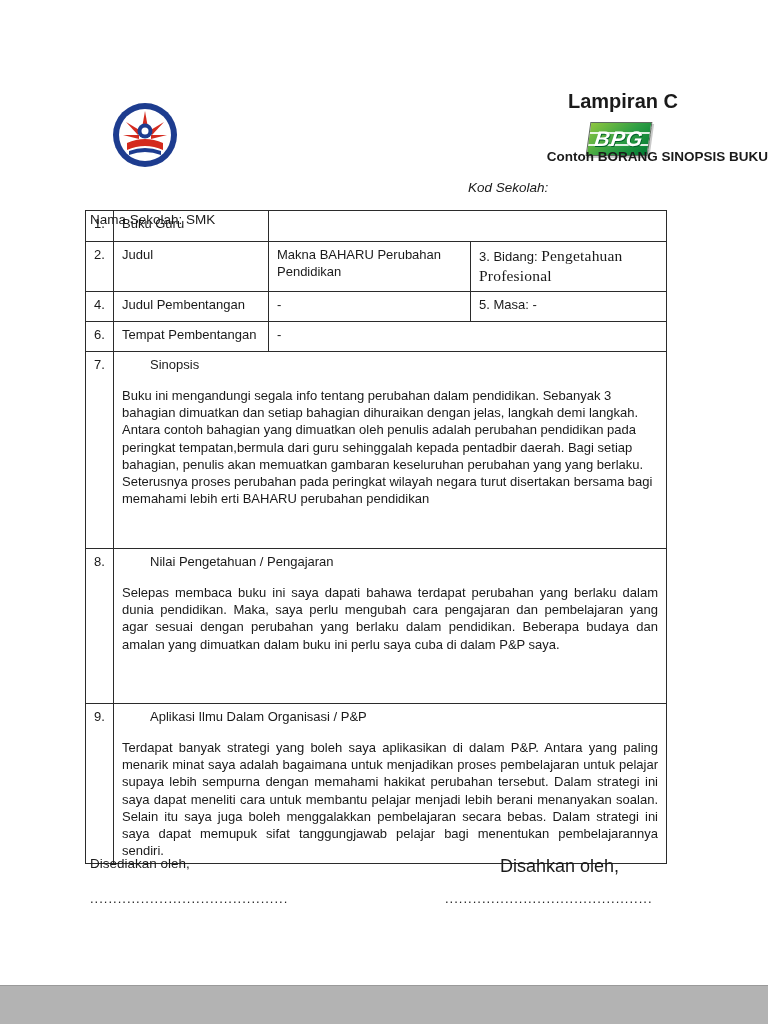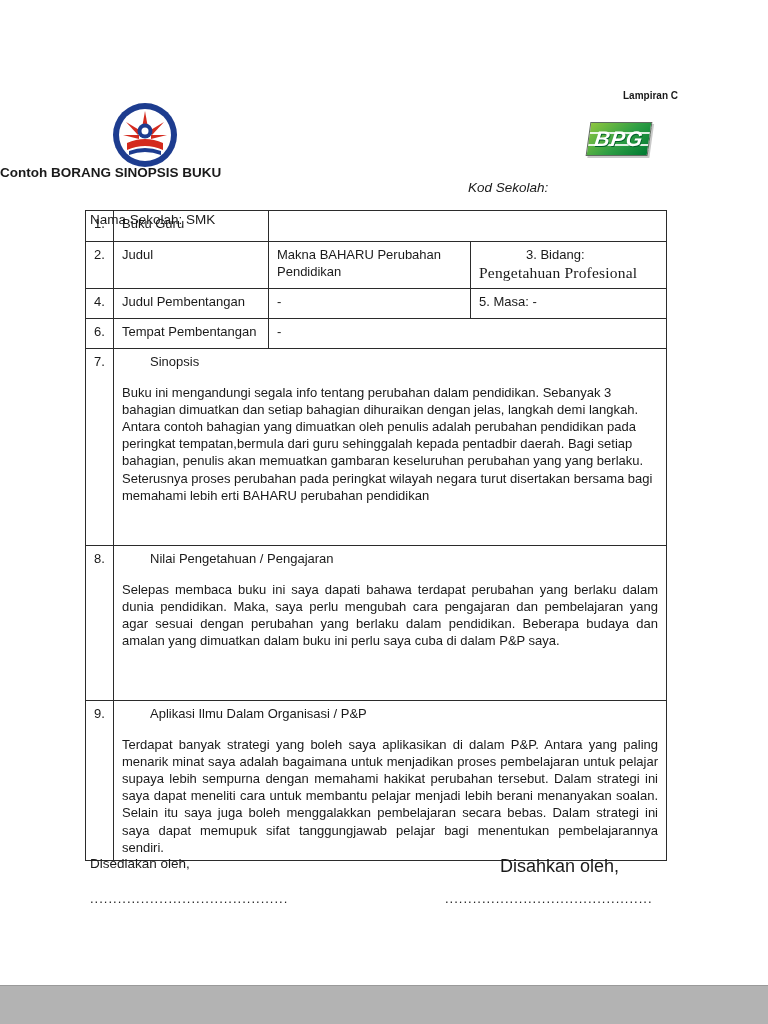--- a/index.html
+++ b/index.html
@@ -17,21 +17,21 @@
     overflow:hidden;
   }
   .bottom-strip {
     position:absolute; left:0; right:0; bottom:0;
     height:39px;
     background:#b3b3b3;
     border-top:1px solid #9a9a9a;
   }
   .lampiran {
     position:absolute; top:90px; right:90px;
-    font-size:10px; font-weight:bold;
+    font-size:20px; font-weight:bold;
   }
   .moe-logo { position:absolute; top:102px; left:112px; width:66px; height:66px; }
   .bpg-logo {
     position:absolute; top:122px; left:588px;
     width:62px; height:34px;
     background:linear-gradient(135deg,#8dc63f 0%, #2e9e44 55%, #007a33 100%);
     transform:skewX(-8deg);
     border:1px solid #5e6a5e;
     box-shadow:2px 2px 0 #c9c9c9;
     display:flex; align-items:center; justify-content:center;
@@ -48,22 +48,22 @@
     height:2px; background:rgba(255,255,255,.85);
   }
   .bpg-text {
     font-style:italic; font-weight:bold;
     font-size:21px; color:#ffffff;
     text-shadow:1px 1px 0 #00612a;
     letter-spacing:1px;
     position:relative; z-index:2;
   }
   .doc-title {
-    position:absolute; top:165px; left:0; width:768px;
-    text-align:left;
+    position:absolute; top:149px; left:0; width:768px;
+    text-align:right;
     font-size:13.5px; font-weight:bold;
   }
   .school-name { position:absolute; top:180px; left:90px; font-size:13.5px;margin-top:32px; }
   .school-code { position:absolute; top:180px; left:468px; font-size:13.5px;font-style:italic; }
 
   table.form {
     position:absolute; top:210px; left:85px;
     border-collapse:collapse;
     width:581px;
     table-layout:fixed;
@@ -77,21 +77,21 @@
   }
   td.num { padding-left:5px; padding-right:2px; }
   .cell-label { display:block;margin-left:28px; }
   .cell-body { margin:14px 0 0 0; }
   .justify .cell-body { text-align:justify; }
   .bidang-value {
     font-size:15.5px;
     font-family:Liberation Serif, serif;
     letter-spacing:.2px;
   }
-  .bidang-label { font-size:13px;margin-left:47px; }
+  .bidang-label { font-size:13px; }
   .r1 td { height:31px; }
   .r2 td { height:40px; }
   .r3 td { height:30px; }
   .r4 td { height:30px; }
   .r5 td { height:197px; }
   .r6 td { height:155px; }
   .r7 td { height:158px; }
 
   .sign-left  { position:absolute; top:856px; left:90px;  font-size:13.5px; }
   .sign-right { position:absolute; top:856px; left:500px; font-size:18px; }

